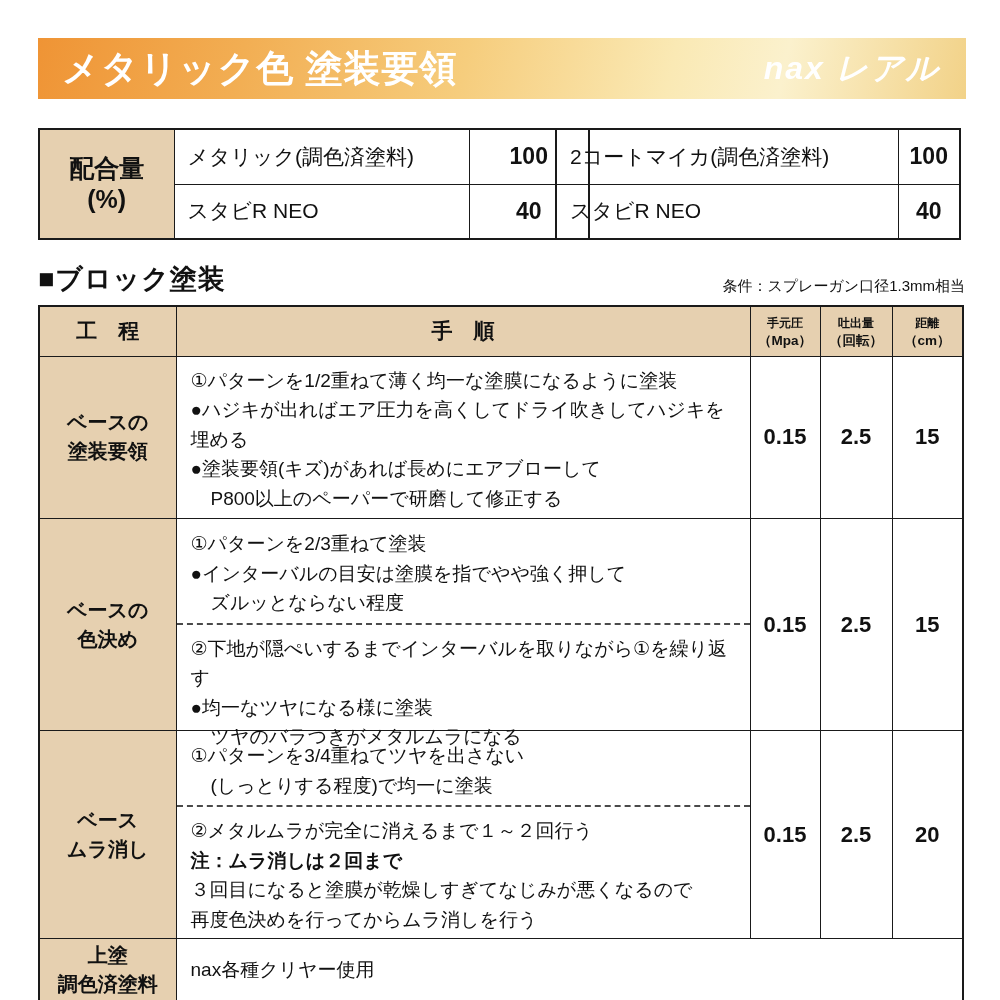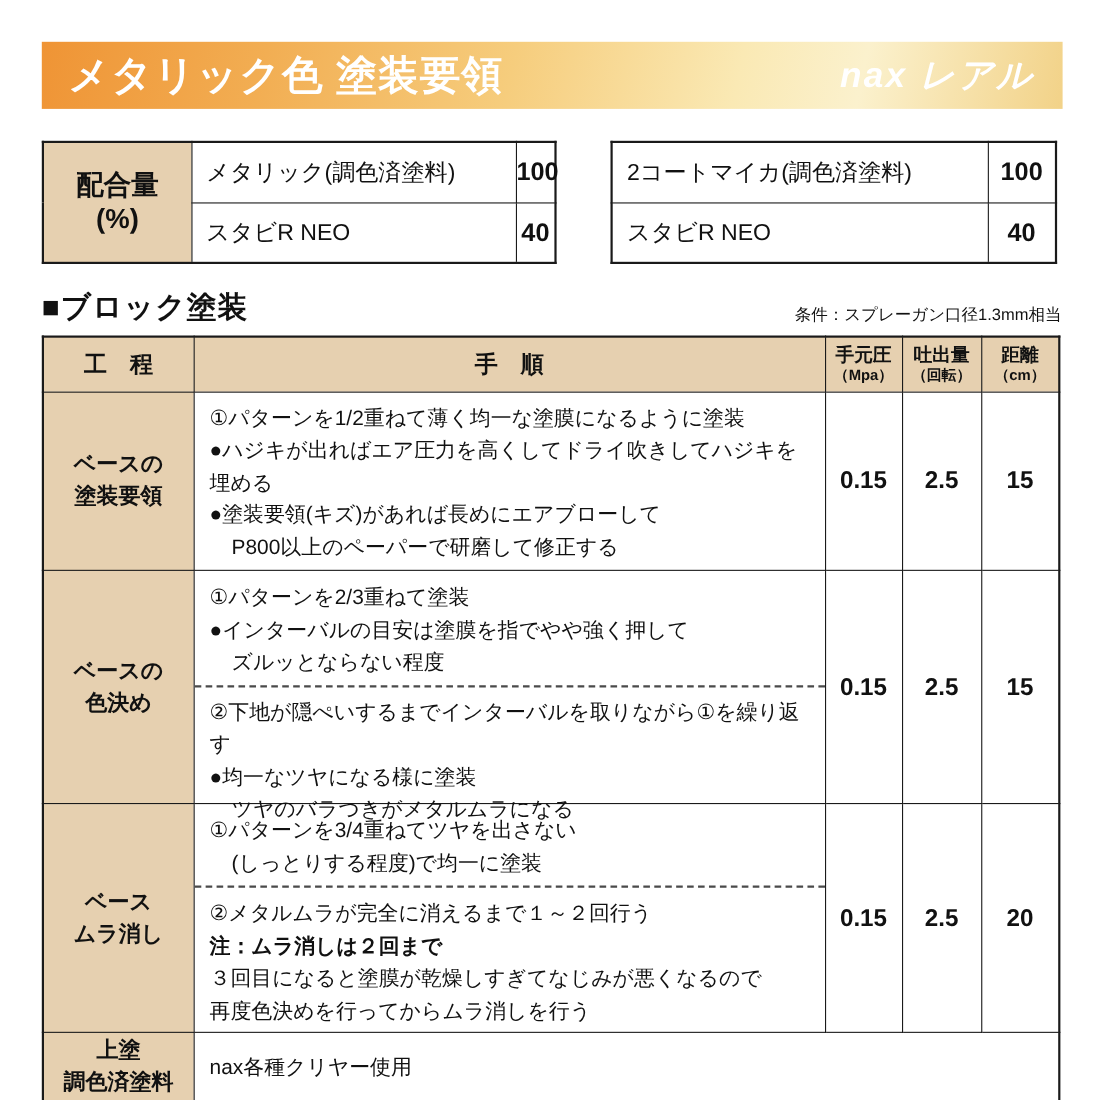--- a/index.html
+++ b/index.html
@@ -13,38 +13,38 @@
     display:flex; align-items:center; justify-content:space-between;
     padding:0 26px 0 24px;
   }
   .banner-title{ font-size:37px; font-weight:800; color:#fff; letter-spacing:1px; }
   .banner-logo{ font-size:32px; font-weight:800; font-style:italic; color:#fff; letter-spacing:2px; }
 
   
   table{ border-collapse:collapse; }
   .mix-table{ position:absolute; top:128px; table-layout:fixed; border:2px solid #1a1a1a; }
   .mix-table td{ border:1.5px solid #1a1a1a; }
-  .mix-left{ left:38px; width:468px; }
+  .mix-left{ left:38px; width:552px; }
   .mix-right{ left:555px; width:406px; }
   .mix-table tr{ height:55px; }
   .tan{ background:#e6d0b0; }
   .mix-label{ text-align:center; font-weight:800; font-size:25px; line-height:31px; }
   .mix-name{ font-size:21px; padding-left:13px; }
   .mix-val{ text-align:center; font-weight:700; font-size:23px;margin-top:33px; }
 
   
   .section-title{ position:absolute; left:38px; top:261px; font-size:27px; font-weight:800; letter-spacing:1px; }
   .condition{ position:absolute; left:538px; top:277px; width:427px; text-align:right; font-size:15px; }
 
   
   .proc-table{ position:absolute; left:38px; top:305px; width:924px; table-layout:fixed; border:2px solid #1a1a1a; }
   .proc-table td,.proc-table th{ border:1.5px solid #1a1a1a; vertical-align:middle; }
   .proc-table th{ font-weight:800; }
   .hdr-big{ font-size:21px;margin-left:19px; }
-  .hdr-main{ font-size:17px; line-height:20px; font-weight:800; }
+  .hdr-main{ font-size:12px; line-height:20px; font-weight:800; }
   .hdr-sub{ font-size:13.5px; line-height:16px; font-weight:700; }
   .col-process{ width:137px; } .col-proc{ width:574px; }
   .col-p{ width:70px; } .col-o{ width:72px; } .col-d{ width:71px; }
   .row-header{ height:50px; }
   .proc-label{ text-align:center; font-weight:800; font-size:20px; line-height:29px; }
   .steps-cell{ padding:0; vertical-align:top; }
   .stack{ display:flex; flex-direction:column; height:100%; }
   .block{ padding:9px 10px 5px 14px; }
   .block.grow{ flex:1; }
   .line{ font-size:19px; line-height:29.5px; }

